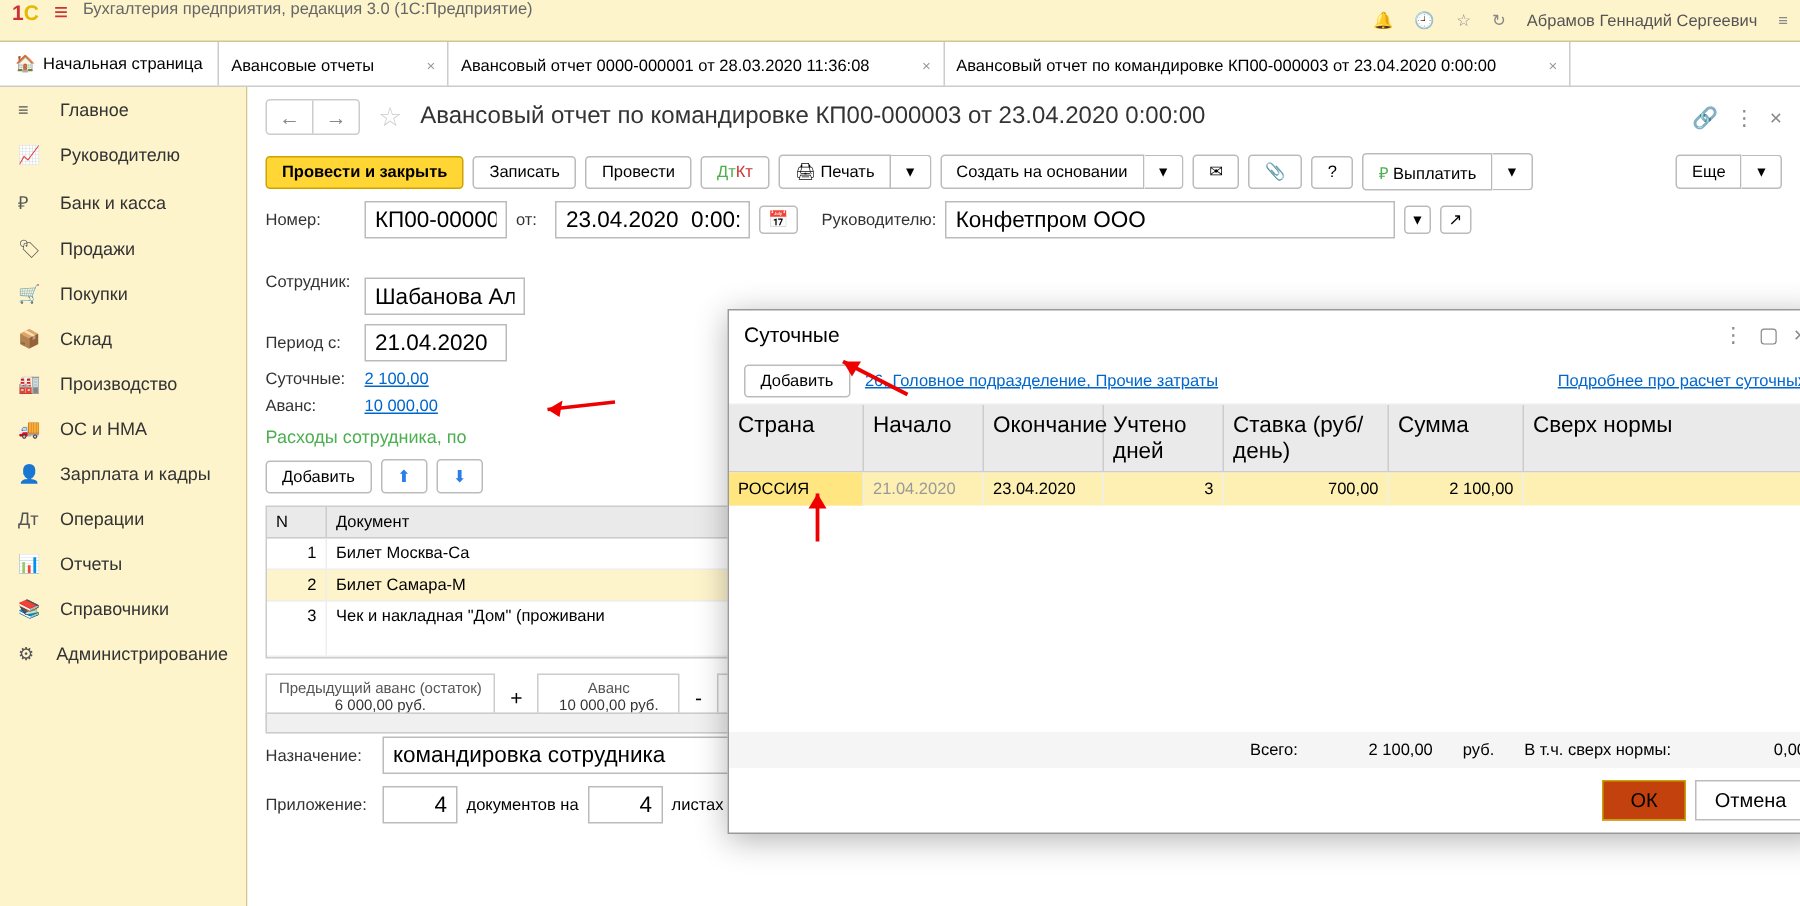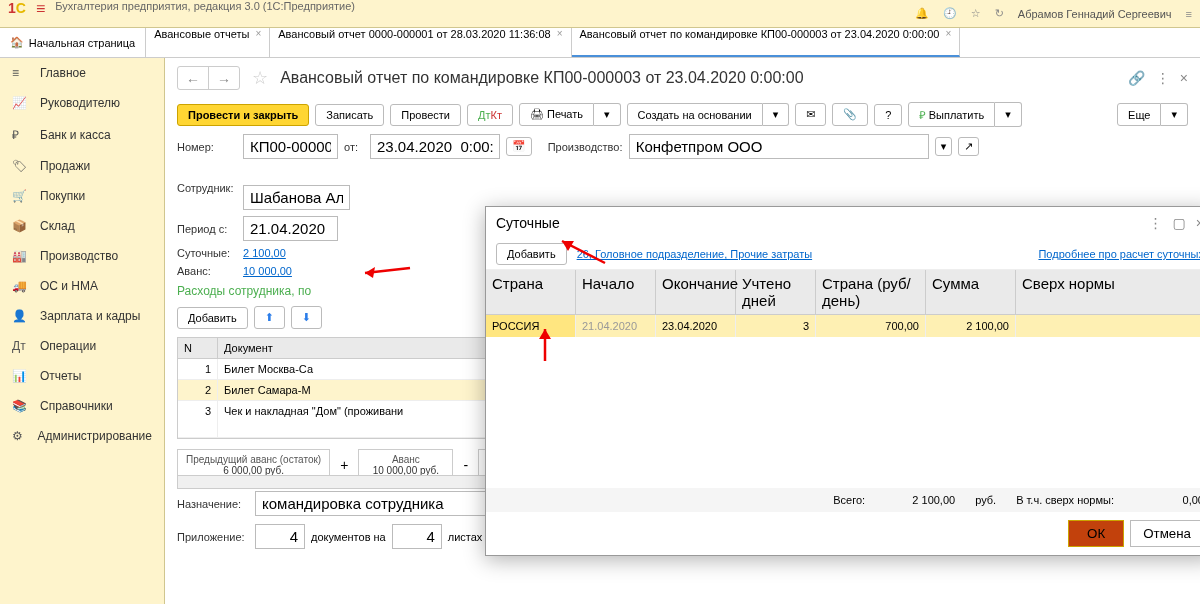--- a/index.html
+++ b/index.html
@@ -8,21 +8,21 @@
 .logo { color: #cc3333; font-weight: bold; font-size: 14px; }
 .burger { margin: 0 10px; color: #cc3333; font-size: 16px; cursor: pointer; }
 .top-title { color: #666; font-size: 11px; }
 .top-right { margin-left: auto; display: flex; align-items: center; gap: 14px; color: #888; }
 .top-right span { cursor: pointer; }
 .username { color: #555; font-size: 11px; }
 
 .tabs-bar { height: 30px; background: #fff; border-bottom: 1px solid #ccc; display: flex; align-items: stretch; }
 .tab-home { display: flex; align-items: center; padding: 0 10px; border-right: 1px solid #ccc; font-size: 11px; }
 .tab-home span.icon { margin-right: 5px; }
-.tab { display: flex; padding: 0 8px; border-right: 1px solid #ccc; font-size: 11px; cursor: pointer; }
+.tab { display: flex; align-items: center; padding: 16px 8px; border-right: 1px solid #ccc; font-size: 11px; cursor: pointer; gap: 29px; }
 .tab.active { border-bottom: 2px solid #4a90d9; }
 .tab .close { margin-left: 6px; color: #999; font-size: 10px; }
 
 .main-wrap { display: flex; height: calc(100% - 58px); }
 .sidebar { width: 165px; background: #fef4cc; border-right: 1px solid #d0c68f; display: flex; flex-direction: column; }
 .side-item { display: flex; align-items: center; padding: 8px 12px; font-size: 12px; color: #333; cursor: pointer; }
 .side-item .icon { width: 18px; margin-right: 10px; color: #555; }
 
 .content { flex: 1; background: #fff; position: relative; overflow: hidden; }
 .doc-header { display: flex; align-items: center; padding: 8px 12px; gap: 6px; }
@@ -229,21 +229,21 @@
         <button class="btn">▾</button>
       </div>
     </div>
 
     <div class="form-row">
       <span class="lbl">Номер:</span>
       <input class="inp" style="width: 95px;" value="КП00-000003">
       <span class="lbl" style="min-width:20px">от:</span>
       <input class="inp" style="width: 130px;" value="23.04.2020  0:00:00">
       <button class="btn" style="padding:2px 5px">📅</button>
-      <span class="lbl" style="min-width:75px;margin-left:10px">Производство:</span>
+      <span class="lbl" style="min-width:75px;margin-left:10px">Руководителю:</span>
       <input class="inp" style="width: 300px;" value="Конфетпром ООО">
       <button class="btn" style="padding:2px 5px">▾</button>
       <button class="btn" style="padding:2px 5px">↗</button>
     </div>
 
     <div class="form-row">
       <span class="lbl">Сотрудник:</span>
       <input class="inp" style="width: 107px; margin-top: 20px;" value="Шабанова Алл">
     </div>
 
@@ -358,21 +358,21 @@
       <div class="modal-toolbar">
         <button class="btn">Добавить</button>
         <span class="modal-link">26, Головное подразделение, Прочие затраты</span>
         <span class="modal-link modal-link-right">Подробнее про расчет суточных</span>
       </div>
       <div class="modal-grid-head">
         <div class="mgh" style="width:90px">Страна</div>
         <div class="mgh" style="width:80px">Начало</div>
         <div class="mgh" style="width:80px">Окончание</div>
         <div class="mgh" style="width:80px">Учтено дней</div>
-        <div class="mgh" style="width:110px">Страна (руб/день)</div>
+        <div class="mgh" style="width:110px">Ставка (руб/день)</div>
         <div class="mgh" style="width:90px">Сумма</div>
         <div class="mgh" style="flex:1">Сверх нормы</div>
       </div>
       <div class="modal-grid-row">
         <div class="mgc" style="width:90px;background:#ffe680">РОССИЯ</div>
         <div class="mgc" style="width:80px;color:#999">21.04.2020</div>
         <div class="mgc" style="width:80px">23.04.2020</div>
         <div class="mgc" style="width:80px;text-align:right">3</div>
         <div class="mgc" style="width:110px;text-align:right">700,00</div>
         <div class="mgc" style="width:90px;text-align:right">2 100,00</div>

